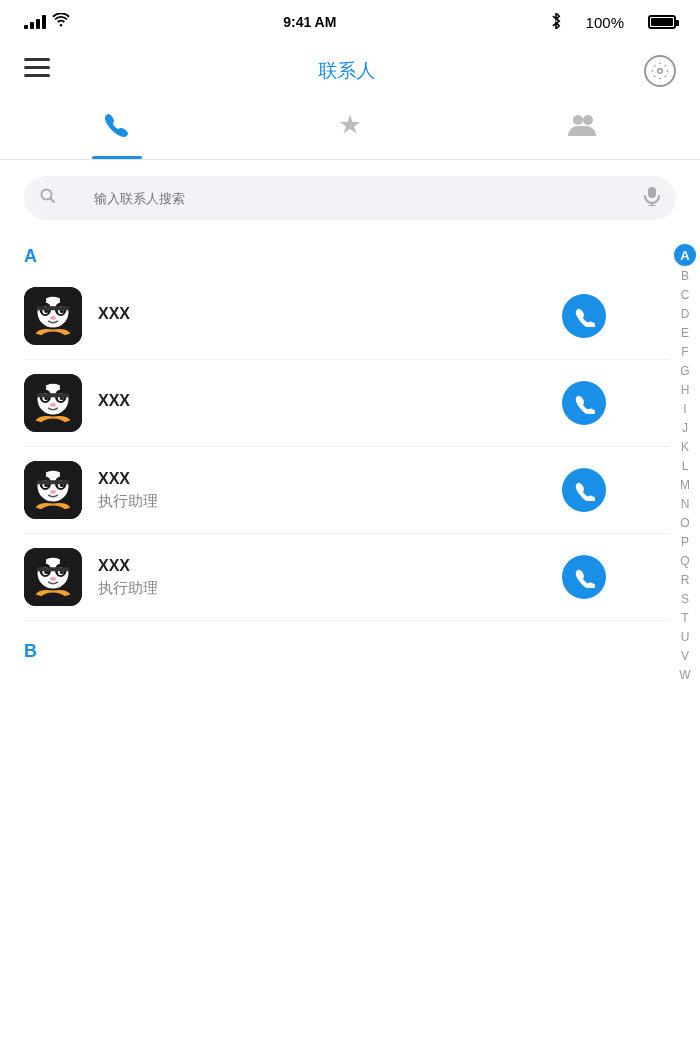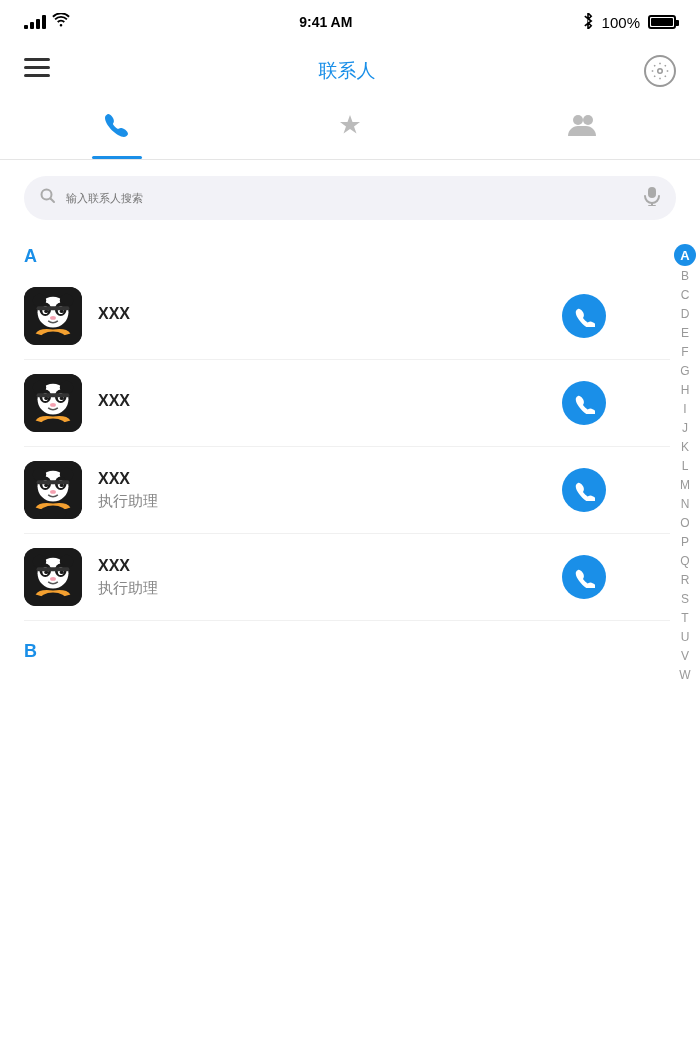--- a/index.html
+++ b/index.html
@@ -32,21 +32,21 @@
       gap: 2px;
       height: 14px;
     }
     .signal-bar {
       width: 4px;
       background: #000;
       border-radius: 1px;
     }
     .wifi-icon { font-size: 16px; }
     .status-center { font-size: 14px; font-weight: 600; color: #000; }
-    .status-right { display: flex; align-items: center; gap: 8px; font-size: 15px; font-weight: 500; }
+    .status-right { display: flex; align-items: center; gap: 24px; font-size: 15px; font-weight: 500; }
     .battery {
       width: 28px; height: 14px;
       border: 2px solid #000;
       border-radius: 3px;
       position: relative;
     }
     .battery::after {
       content: '';
       position: absolute;
       right: -5px; top: 3px;
@@ -126,23 +126,24 @@
       background: #f2f2f7;
       border-radius: 24px;
       padding: 10px 16px;
       gap: 10px;
     }
     .search-bar-icon { color: #aaa; font-size: 16px; }
     .search-input {
       flex: 1;
       border: none;
       background: transparent;
-      font-size: 11px;
+      font-size: 13px;
       color: #999;
       outline: none;
+      margin-left: 28px;
     }
     .mic-icon { color: #aaa; font-size: 16px; }
 
     
     .content {
       display: flex;
       position: relative;
       height: calc(1053px - 44px - 54px - 60px - 56px);
     }
     .contact-list {

